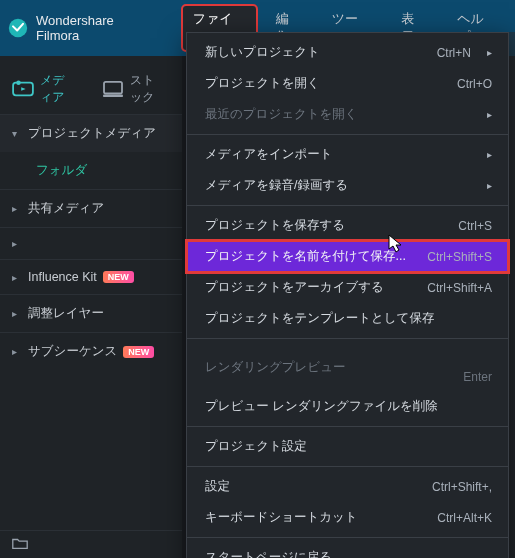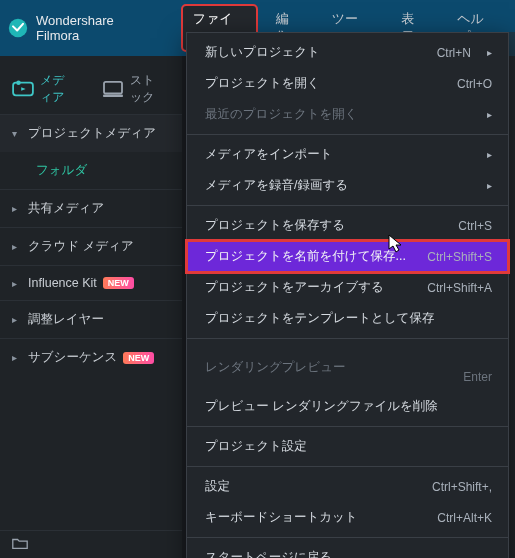--- a/index.html
+++ b/index.html
@@ -219,21 +219,20 @@
       <span>フォルダ</span>
     </div>
 
     <div class="sidebar-section">
       <span class="chev">▸</span>
       <span>共有メディア</span>
     </div>
 
     <div class="sidebar-section">
       <span class="chev">▸</span>
-      <span>クラウド メディア</span>
     </div>
 
     <div class="sidebar-section">
       <span class="chev">▸</span>
       <span>Influence Kit</span>
       <span class="badge new">NEW</span>
     </div>
 
     <div class="sidebar-section">
       <span class="chev">▸</span>

